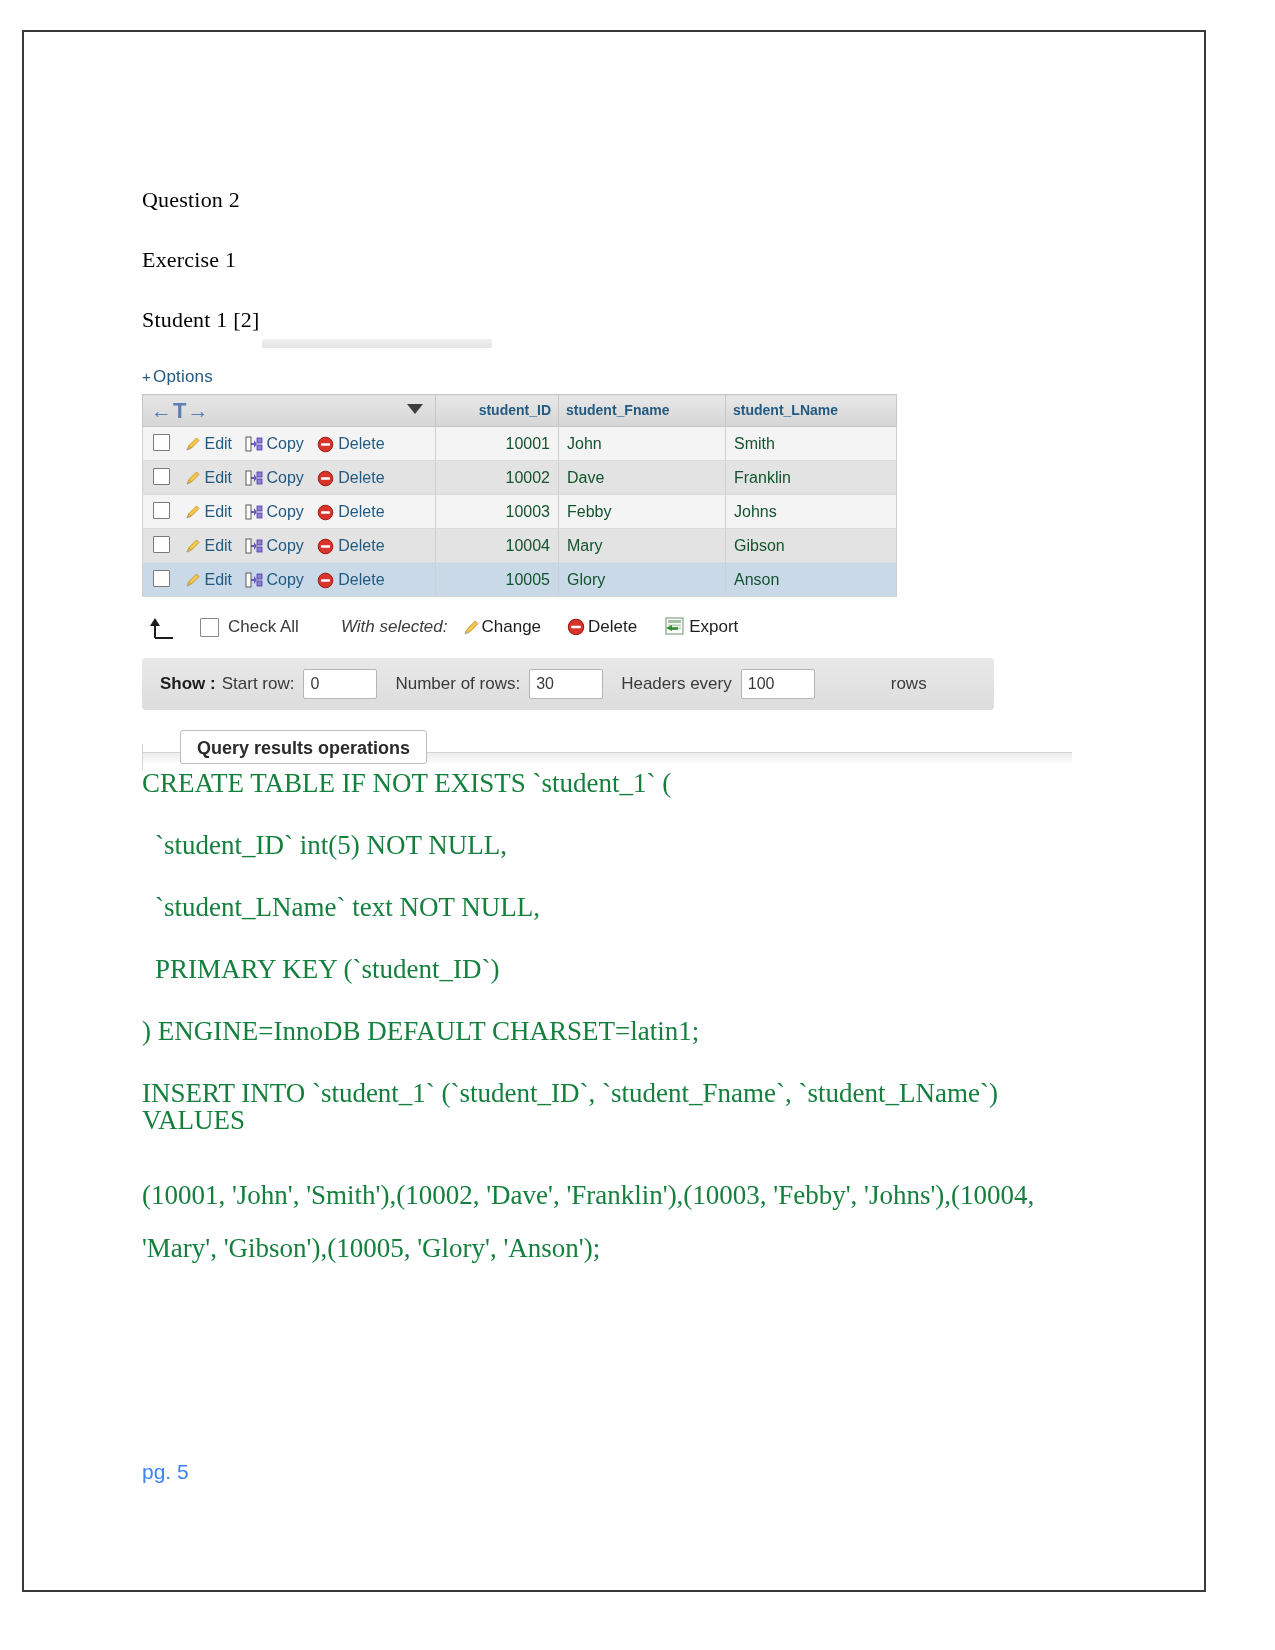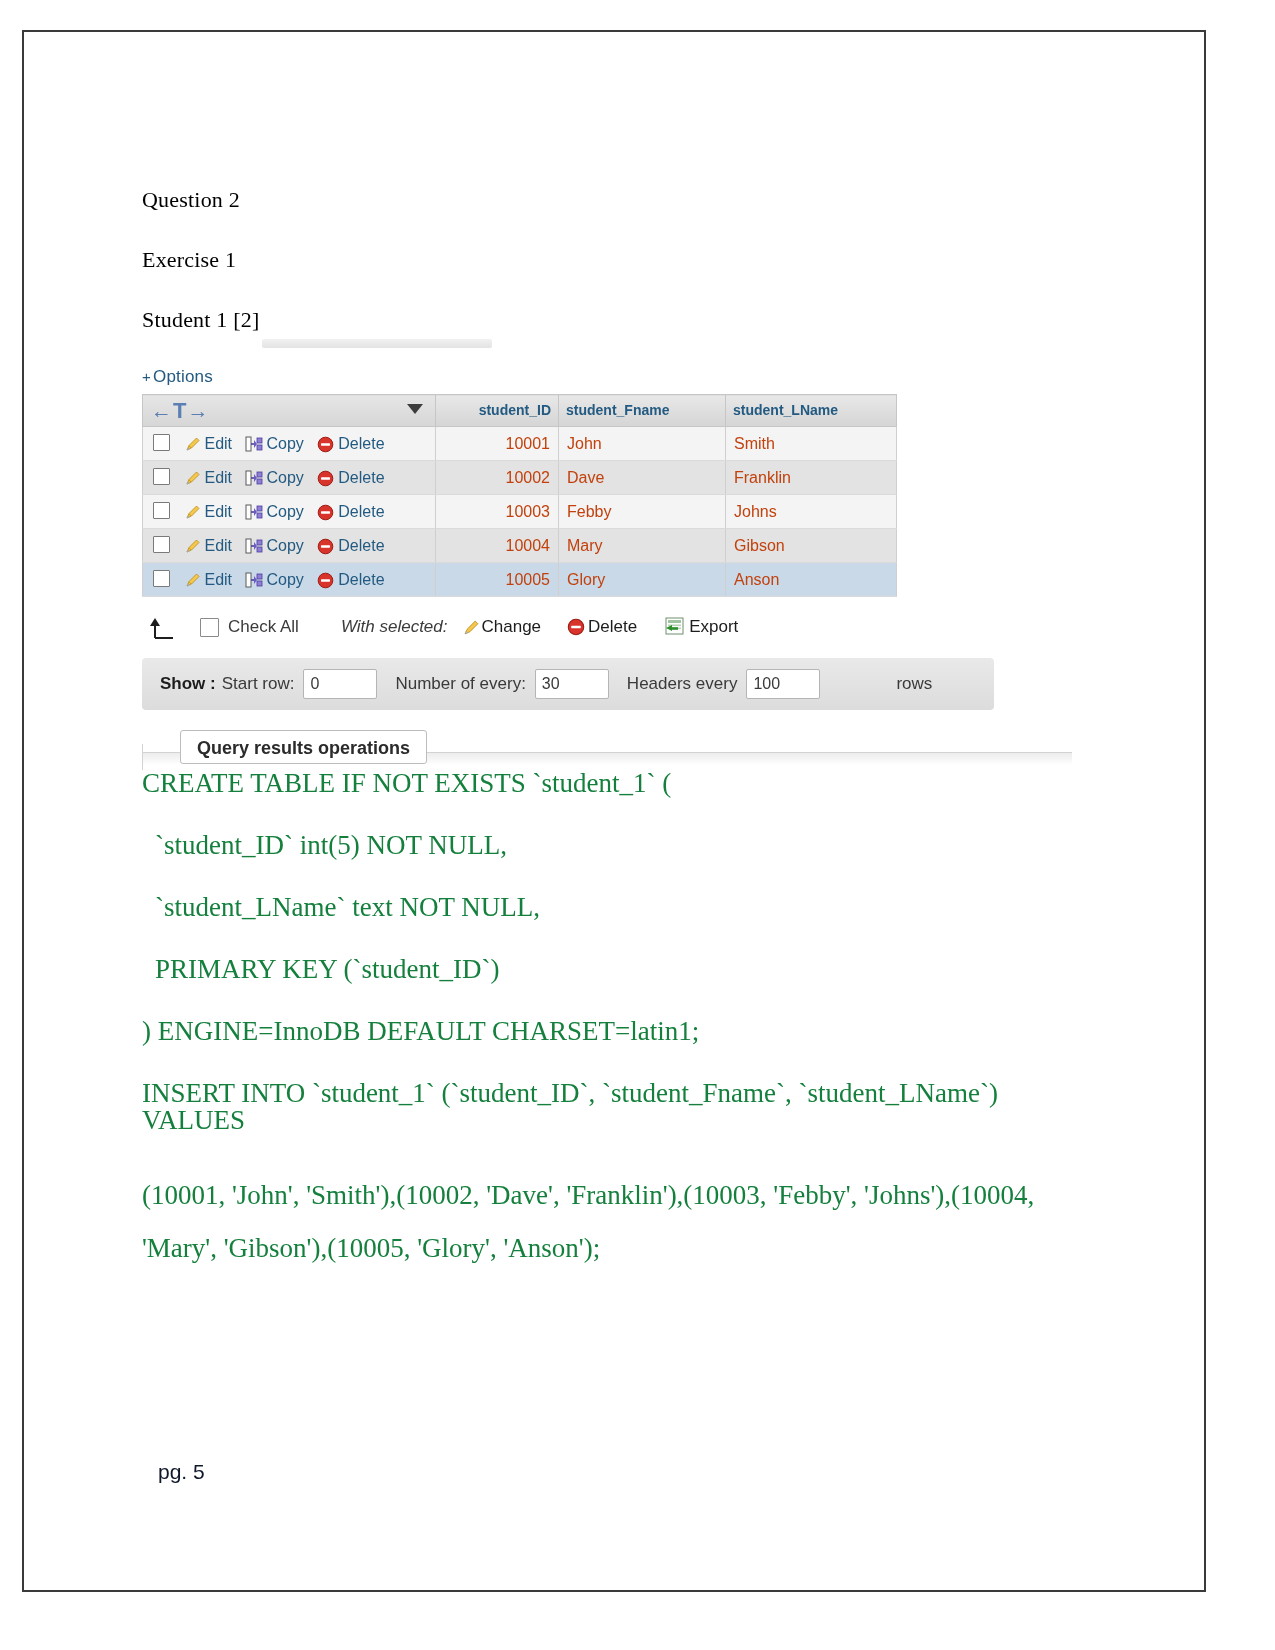--- a/index.html
+++ b/index.html
@@ -126,21 +126,21 @@
     border-right: 1px solid #cfcfcf;
     border-bottom: 1px solid #dadada;
     height: 33px;
     white-space: nowrap;
     padding-left: 6px !important;
   }
   td.cell-data {
     border-right: 1px solid #cfcfcf;
     border-bottom: 1px solid #dadada;
     height: 33px;
-    color: #c2410c;
+    color: #14532d;
     font-size: 16px;
     padding: 0 8px !important;
     white-space: nowrap;
   }
   td.cell-id { text-align: right; }
 
   .cbx {
     display: inline-block;
     width: 15px; height: 15px;
     border: 1px solid #7a7a7a;
@@ -277,25 +277,25 @@
     color: #15803d;
     line-height: 1.0;
   }
   .sql p { margin: 0 0 35px 0; }
   .sql p.indent { padding-left: 13px; }
   .sql p.wrapline { margin-bottom: 0; line-height: 1.95; }
 
   
   .footer {
     position: absolute;
-    left: 134px;
+    left: 118px;
     top: 1428px;
     font-family: "Liberation Sans", sans-serif;
     font-size: 21px;
-    color: #0f172a;
+    color: #3b82f6;
     text-align: right;
   }
 </style>
 </head>
 <body>
 
 <div class="page">
   <div class="content">
 
     <div class="heading">Question 2</div>
@@ -551,21 +551,21 @@
                 <rect x="8" y="10.2" width="7" height="2.6" fill="#2f8f2f"></rect>
               </svg>
           </span><span>Export</span>
         </span>
       </div>
 
       <div class="showbar">
         <b>Show :</b>
         <span class="lab">Start row:</span>
         <input type="text" value="0" style="">
-        <span class="lab">Number of every:</span>
+        <span class="lab">Number of rows:</span>
         <input type="text" value="30" style="">
         <span class="lab">Headers every</span>
         <input type="text" value="100" style="">
         <span class="tail">rows</span>
       </div>
 
       <div class="qro-wrap">
         <div class="qro-shadow"></div>
         <div class="qro-line"></div>
         <div class="qro-left"></div>

